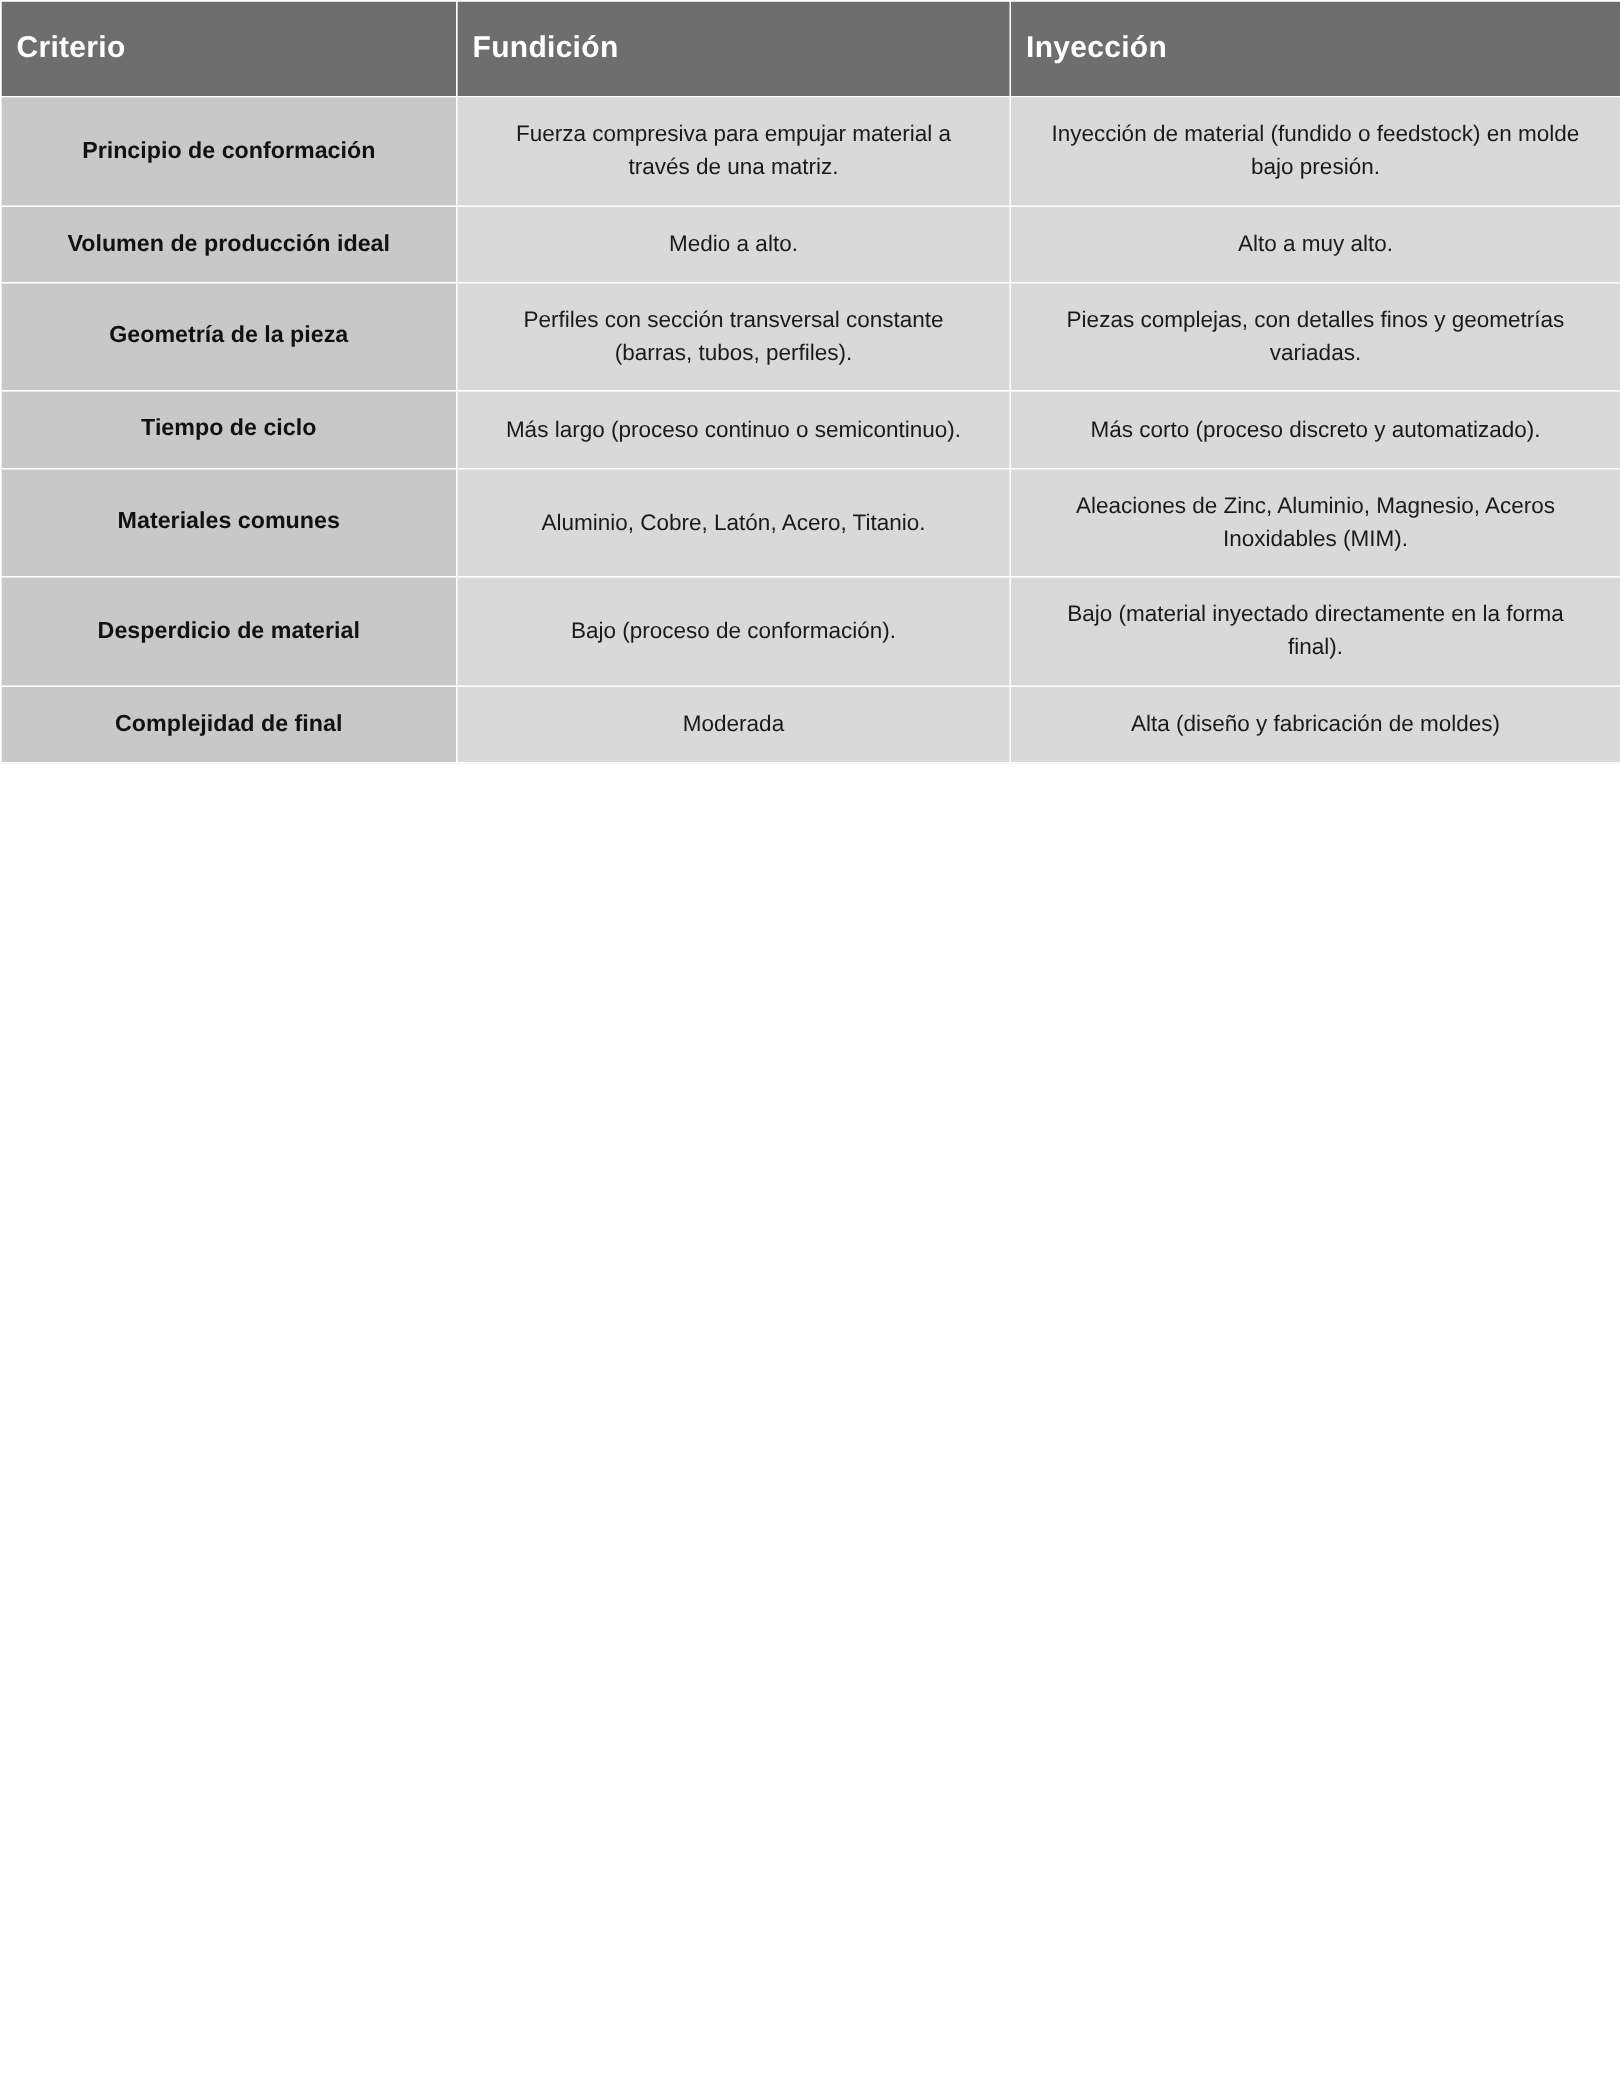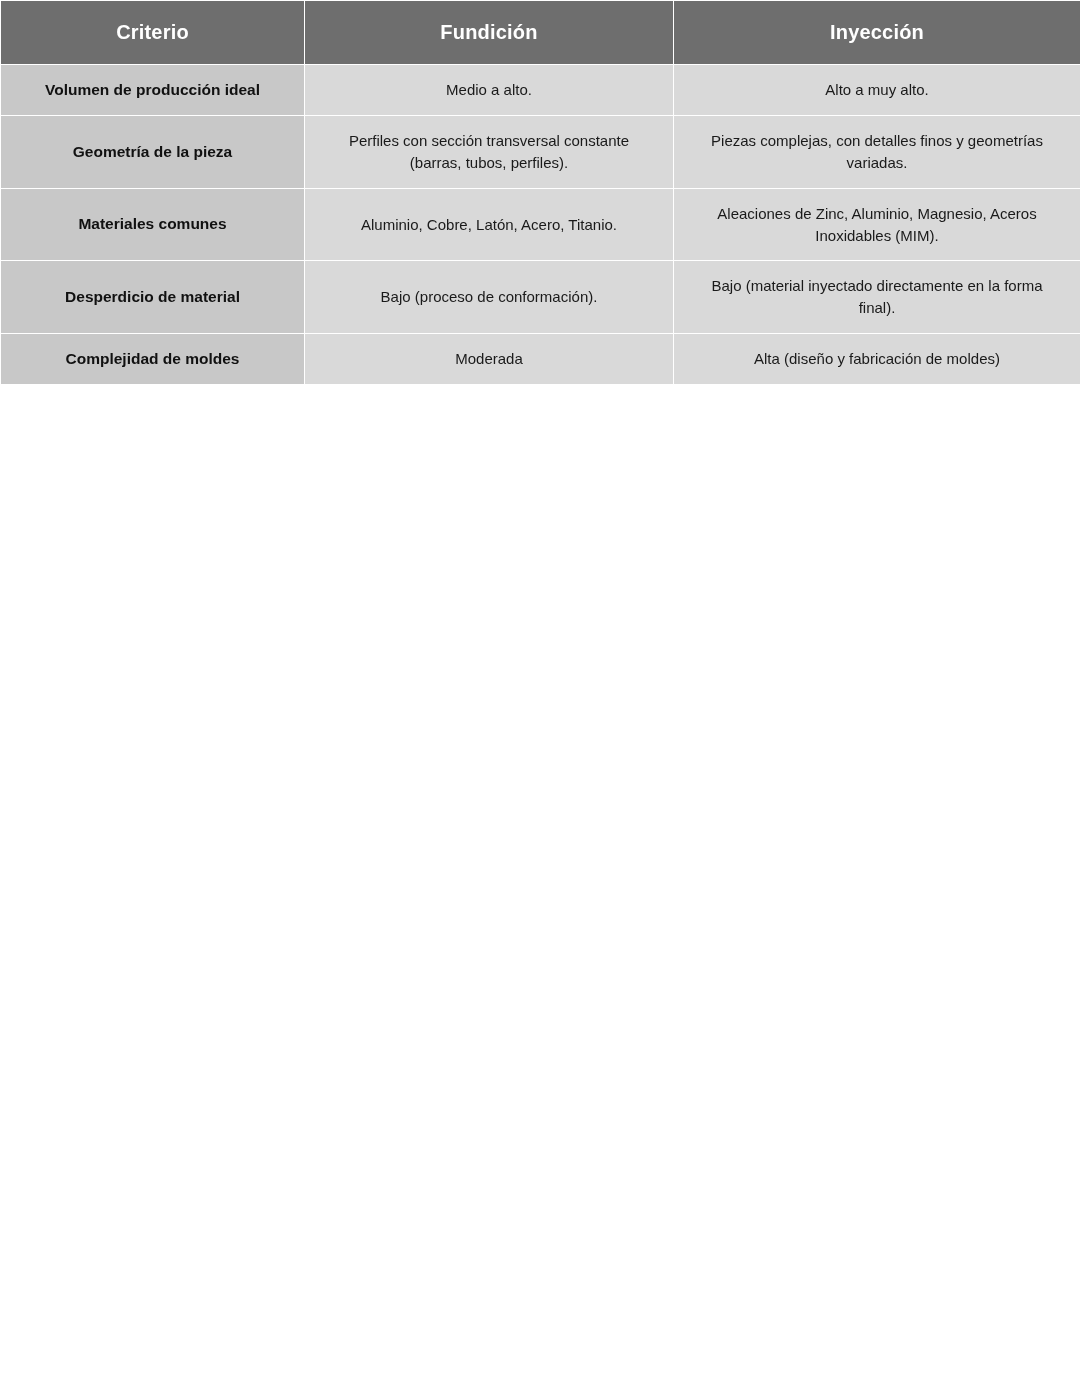--- a/index.html
+++ b/index.html
@@ -23,21 +23,21 @@
   }
   table.comparison col.c1 { width: 304px; }
   table.comparison col.c2 { width: 369px; }
   table.comparison col.c3 { width: 407px; }
 
   table.comparison thead th {
     background: #6e6e6e;
     color: #ffffff;
     font-size: 20px;
     font-weight: bold;
-    text-align: center;
+    text-align: left;
     padding: 20px 10px;
     border: 1px solid #ffffff;
     letter-spacing: 0.2px;
   }
   table.comparison tbody td {
     border: 1px solid #ffffff;
     vertical-align: middle;
     text-align: center;
     padding: 14px 18px;
     line-height: 1.45;
@@ -66,39 +66,49 @@
     </colgroup>
     <thead>
       <tr>
         <th>Criterio</th>
         <th>Fundición</th>
         <th>Inyección</th>
       </tr>
     </thead>
     <tbody id="table-body">
         <tr>
+          <td class="criterio">Principio de conformación</td>
+          <td class="valor">Fuerza compresiva para empujar material a través de una matriz.</td>
+          <td class="valor">Inyección de material (fundido o feedstock) en molde bajo presión.</td>
+        </tr>
+        <tr>
           <td class="criterio">Volumen de producción ideal</td>
           <td class="valor">Medio a alto.</td>
           <td class="valor">Alto a muy alto.</td>
         </tr>
         <tr>
           <td class="criterio">Geometría de la pieza</td>
           <td class="valor">Perfiles con sección transversal constante (barras, tubos, perfiles).</td>
           <td class="valor">Piezas complejas, con detalles finos y geometrías variadas.</td>
+        </tr>
+        <tr>
+          <td class="criterio">Tiempo de ciclo</td>
+          <td class="valor">Más largo (proceso continuo o semicontinuo).</td>
+          <td class="valor">Más corto (proceso discreto y automatizado).</td>
         </tr>
         <tr>
           <td class="criterio">Materiales comunes</td>
           <td class="valor">Aluminio, Cobre, Latón, Acero, Titanio.</td>
           <td class="valor">Aleaciones de Zinc, Aluminio, Magnesio, Aceros Inoxidables (MIM).</td>
         </tr>
         <tr>
           <td class="criterio">Desperdicio de material</td>
           <td class="valor">Bajo (proceso de conformación).</td>
           <td class="valor">Bajo (material inyectado directamente en la forma final).</td>
         </tr>
         <tr>
-          <td class="criterio">Complejidad de moldes</td>
+          <td class="criterio">Complejidad de final</td>
           <td class="valor">Moderada</td>
           <td class="valor">Alta (diseño y fabricación de moldes)</td>
         </tr>
       </tbody>
   </table>
 </div>
 
 </body></html>

